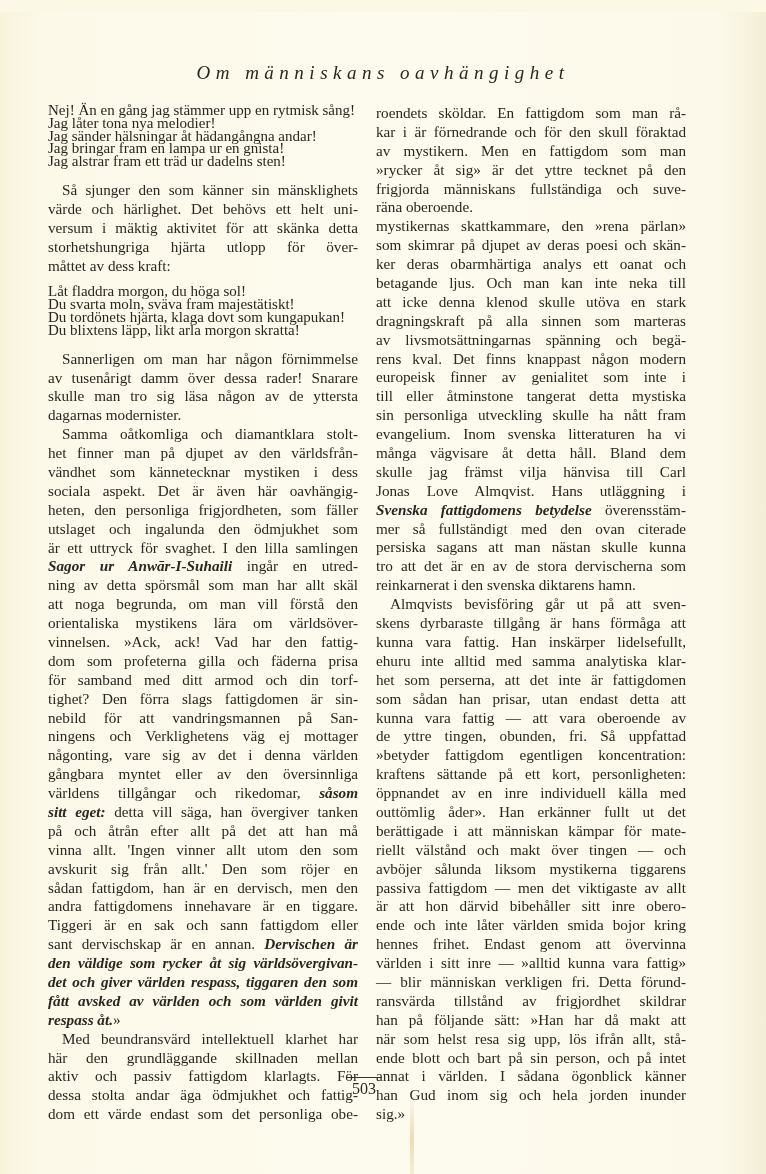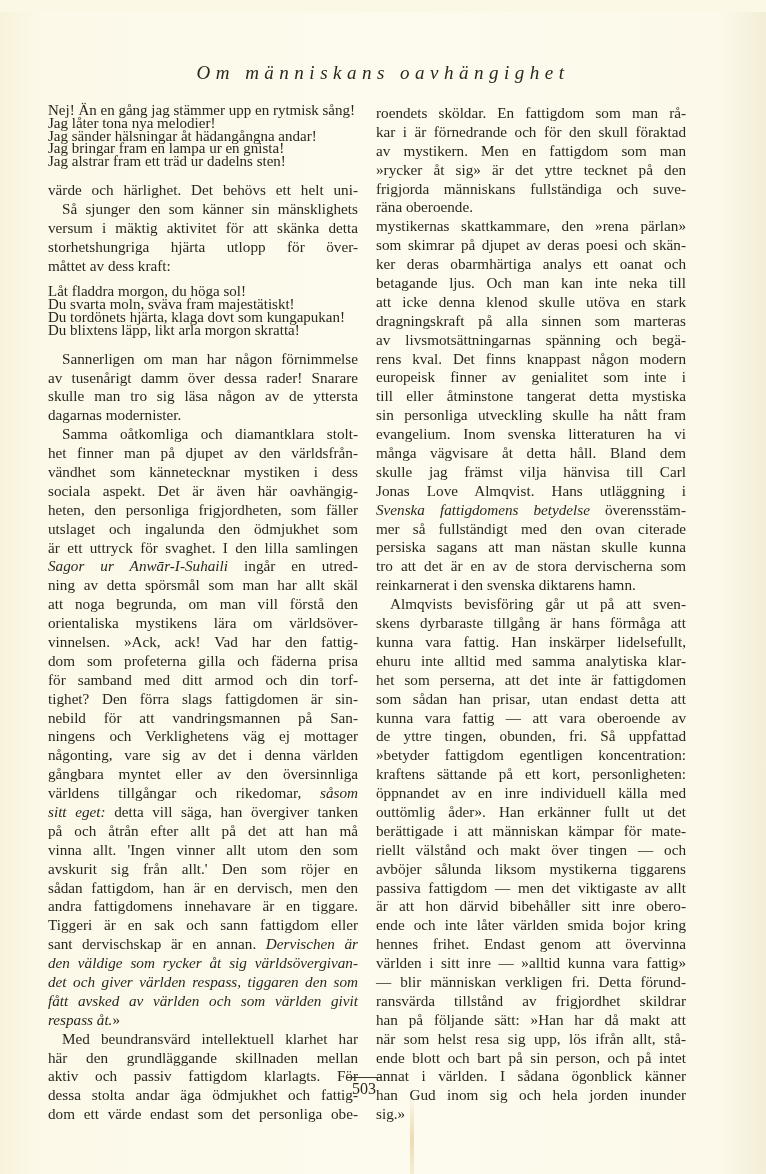--- a/index.html
+++ b/index.html
@@ -38,21 +38,21 @@
   .col.right { left: 376px; }
   .line { display: block; white-space: nowrap; text-align-last: justify; height: 18.9px; }
   .line.last { text-align-last: left; }
   .line.indent { padding-left: 14px; }
   .verse {
     font-size: 15px; line-height: 12.8px; margin-bottom: 0;
   }
   .verse .v { display: block; white-space: nowrap; }
   .gap-sm { height: 10px; }
   .gap-md { height: 13px; }
-  em, .it { font-style: italic; }
+  em, .it { font-style: italic; font-weight: bold; }
   .folio-rule {
     position: absolute; left: 346px; top: 1065px; width: 36px; height: 1px; background: #3a342c;
   }
   .folio {
     position: absolute; left: 346px; top: 1068px; width: 36px; text-align: center;
     font-family: "Liberation Serif", serif; font-size: 16px; color: #2a2620;
   }
 </style>
 </head>
 <body>
@@ -66,22 +66,22 @@
   <div class="col left">
     <div class="verse">
         <span class="v">Nej! Än en gång jag stämmer upp en rytmisk sång!</span>
         <span class="v">Jag låter tona nya melodier!</span>
         <span class="v">Jag sänder hälsningar åt hädangångna andar!</span>
         <span class="v">Jag bringar fram en lampa ur en gnista!</span>
         <span class="v">Jag alstrar fram ett träd ur dadelns sten!</span>
       </div>
     <div class="gap-md"></div>
     <div>
+        <span class="line indent">Så sjunger den som känner sin mänsklighets</span>
         <span class="line">värde och härlighet. Det behövs ett helt uni-</span>
-        <span class="line indent">Så sjunger den som känner sin mänsklighets</span>
         <span class="line">versum i mäktig aktivitet för att skänka detta</span>
         <span class="line">storhetshungriga hjärta utlopp för över-</span>
         <span class="line last">måttet av dess kraft:</span>
       </div>
     <div class="gap-sm"></div>
     <div class="verse">
         <span class="v">Låt fladdra morgon, du höga sol!</span>
         <span class="v">Du svarta moln, sväva fram majestätiskt!</span>
         <span class="v">Du tordönets hjärta, klaga dovt som kungapukan!</span>
         <span class="v">Du blixtens läpp, likt arla morgon skratta!</span>

